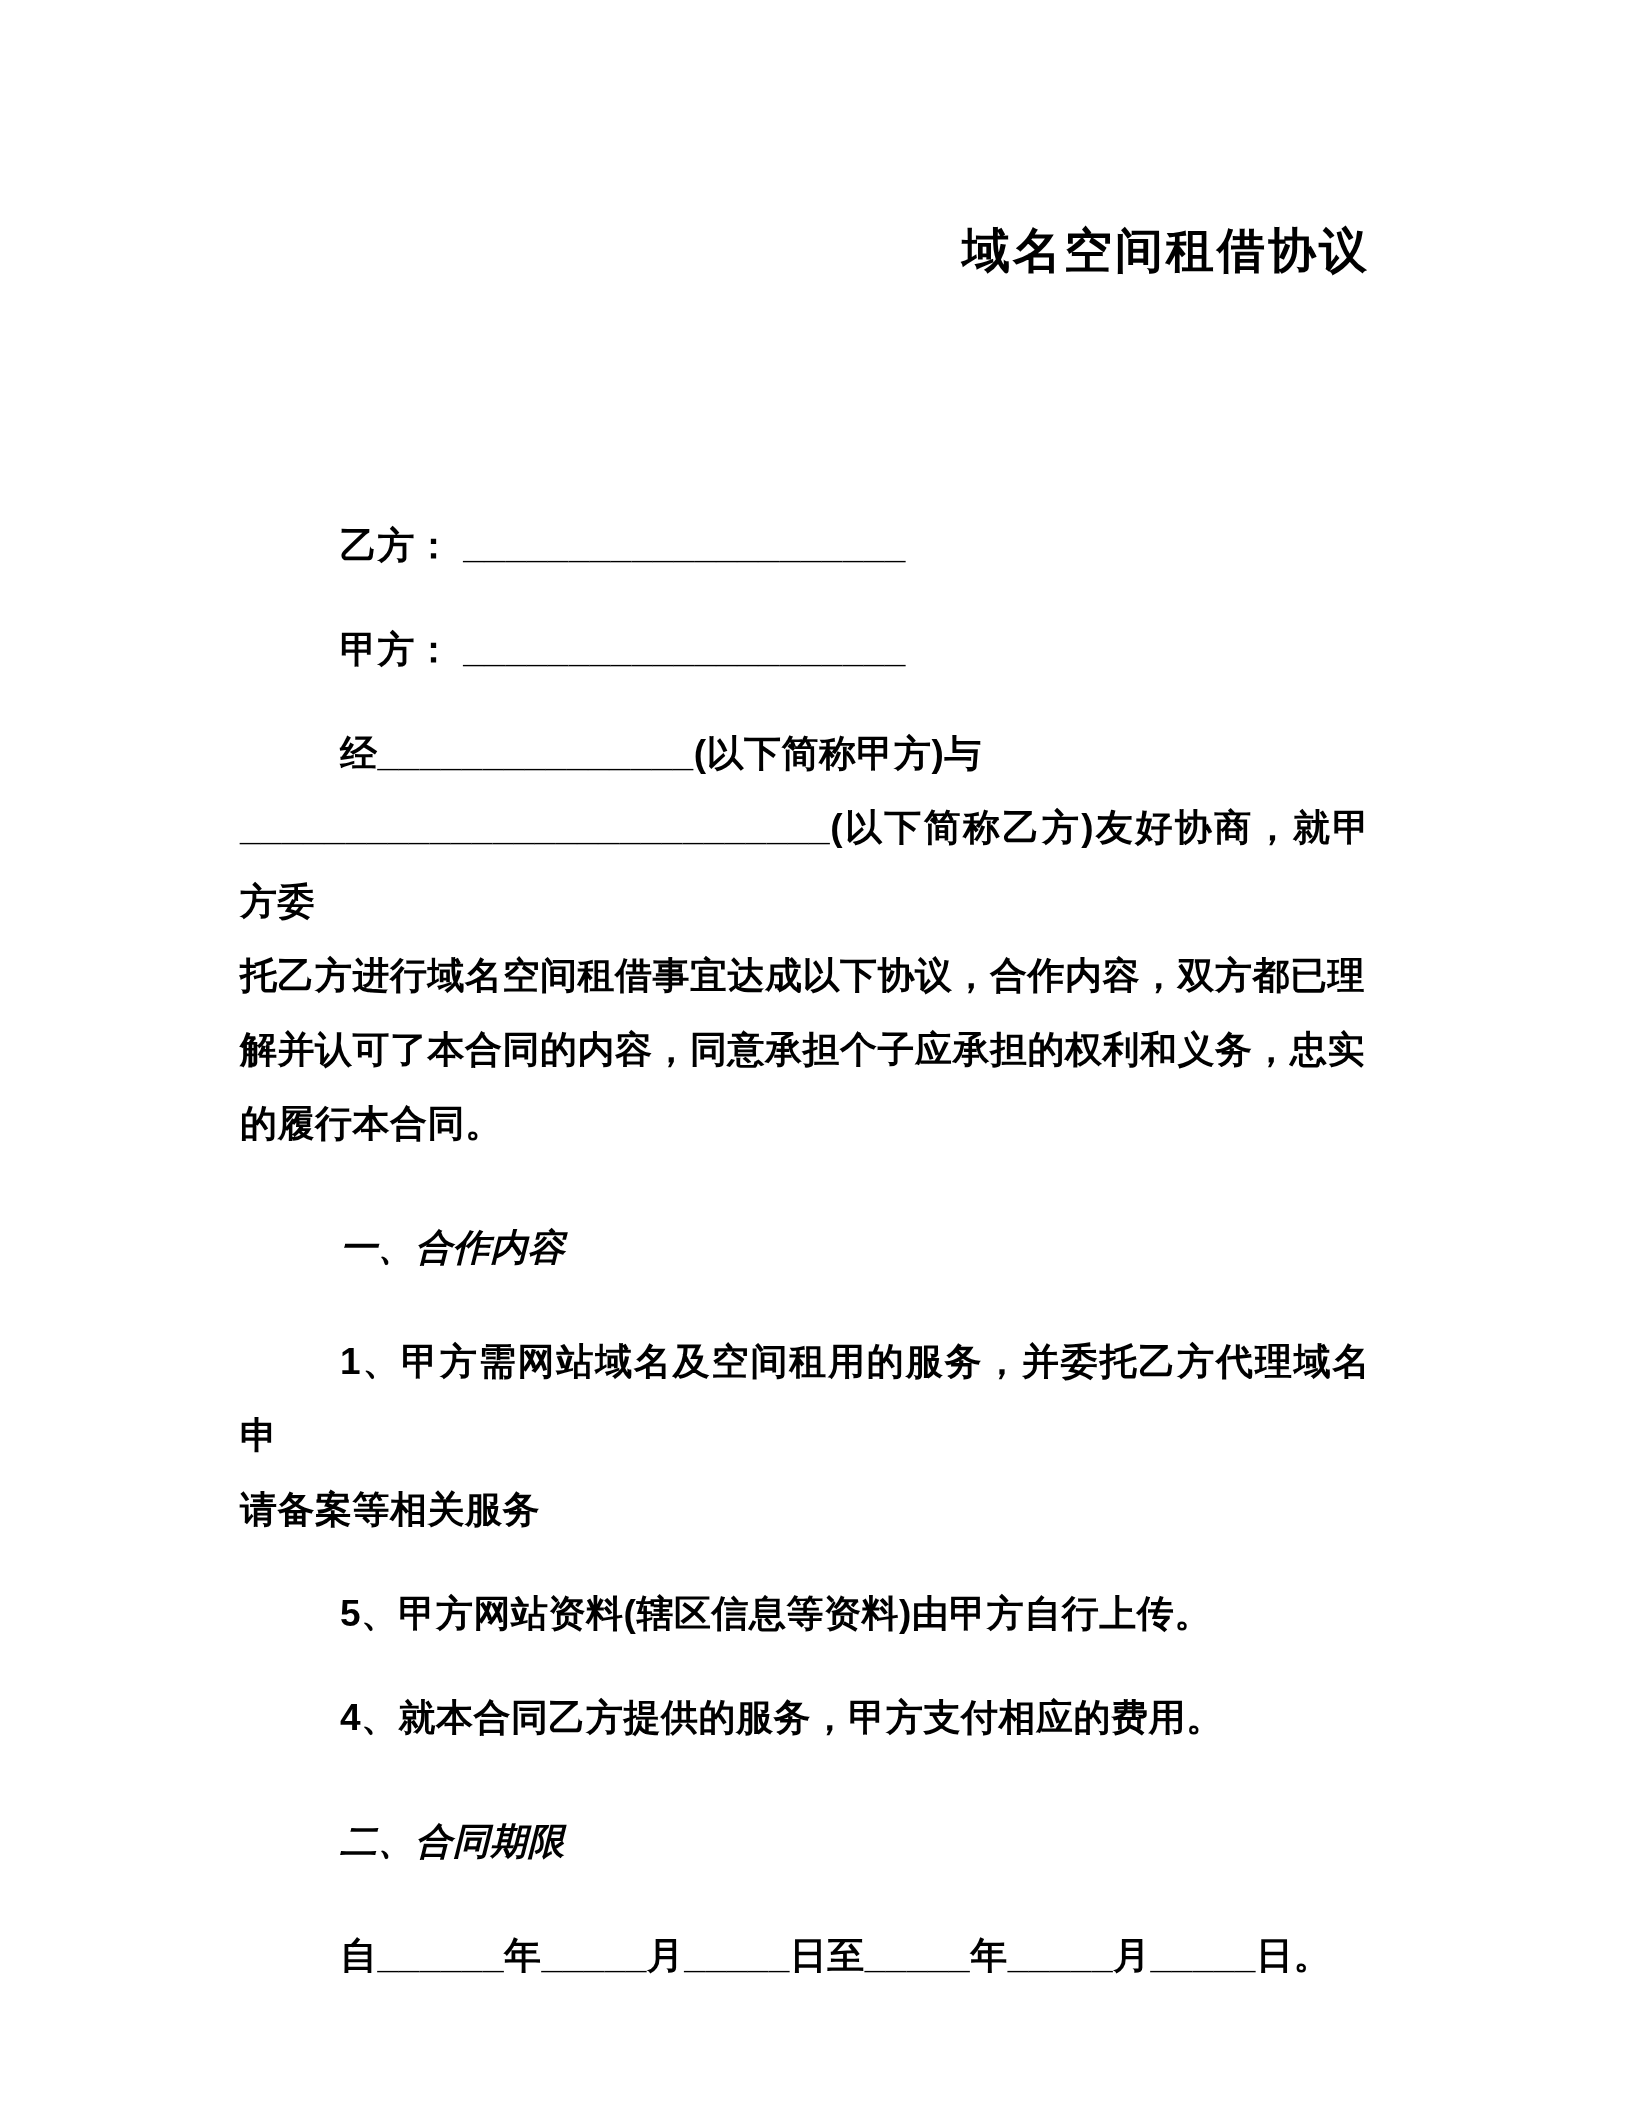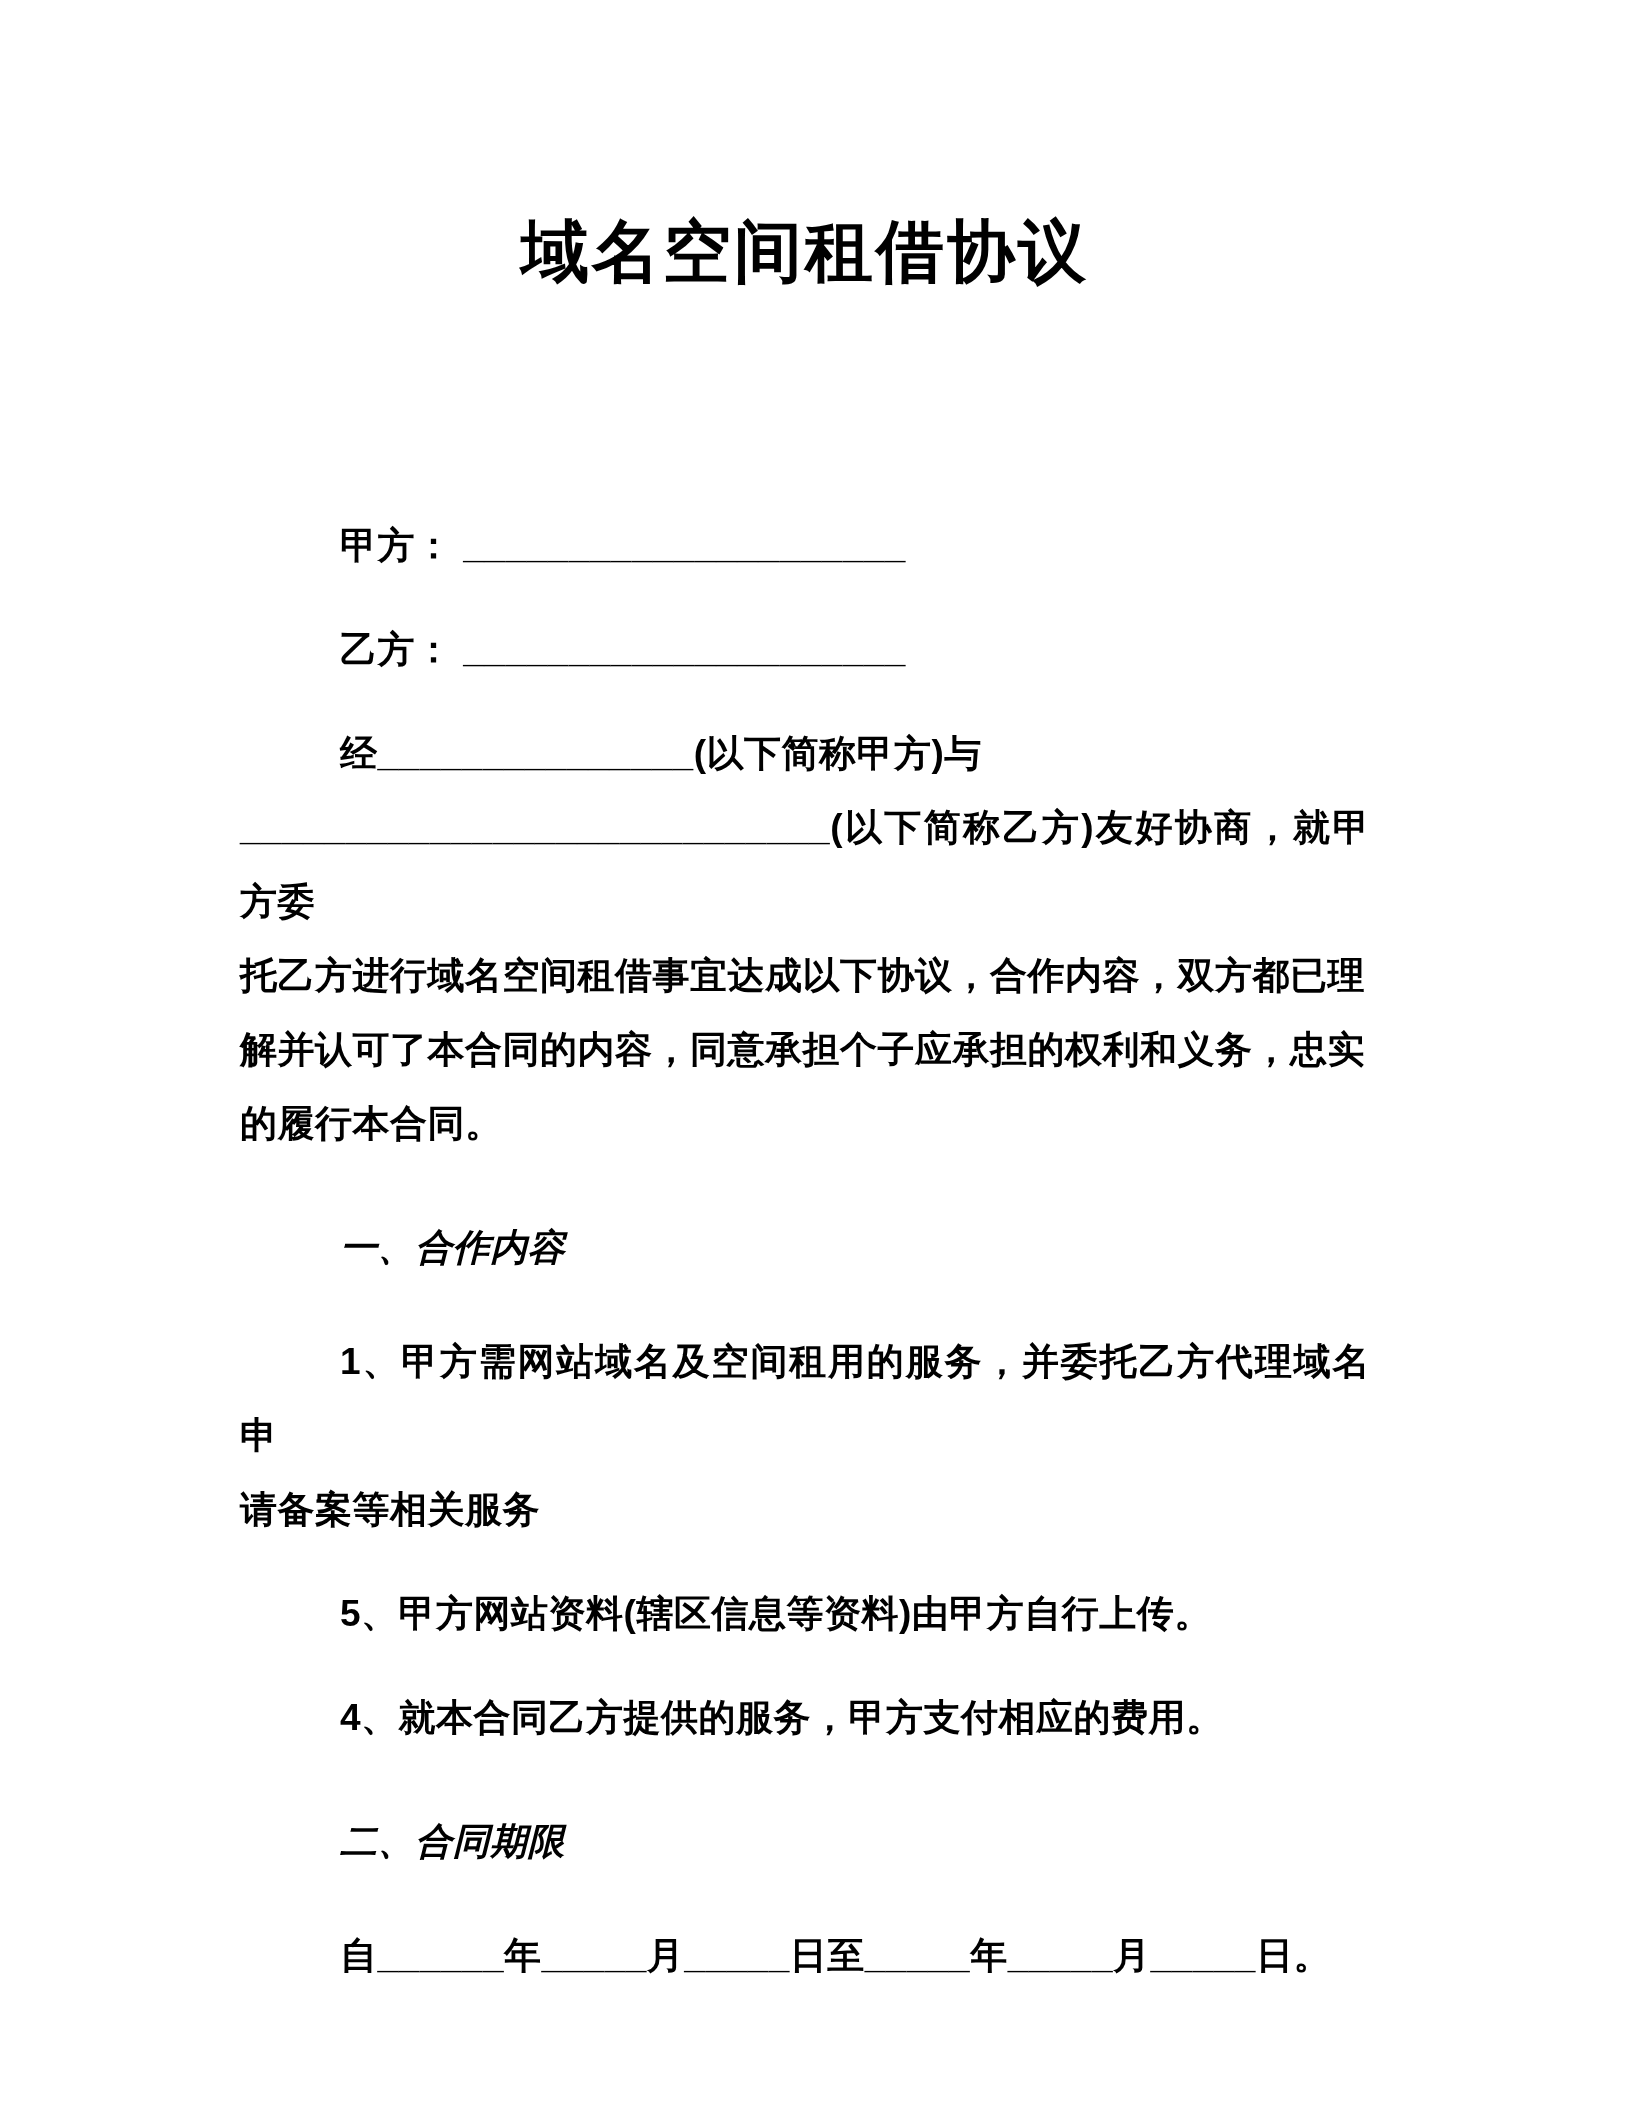--- a/index.html
+++ b/index.html
@@ -17,24 +17,24 @@
     overflow: hidden;
   }
   .content {
     position: absolute;
     left: 240px;
     top: 0;
     width: 1130px;
   }
   .doc-title {
     margin: 215px 0 222px 0;
-    font-size: 68px;
+    font-size: 48px;
     line-height: 72px;
     font-weight: 800;
-    text-align: center;
+    text-align: right;
     letter-spacing: 3px;
     white-space: nowrap;
   }
   .para {
     font-size: 37px;
     line-height: 74px;
     font-weight: 600;
     margin: 0 0 30px 0;
     white-space: pre-line;      
     text-align: justify;
@@ -50,23 +50,23 @@
   }
 </style>
 </head>
 <body>
 
 <div class="page">
   <div class="content">
 
     <h1 class="doc-title">域名空间租借协议</h1>
 
+    <p class="para indent">乙方： _____________________</p>
+
     <p class="para indent">甲方： _____________________</p>
-
-    <p class="para indent">乙方： _____________________</p>
 
     <p class="para indent">经_______________(以下简称甲方)与
 ____________________________(以下简称乙方)友好协商，就甲方委
 托乙方进行域名空间租借事宜达成以下协议，合作内容，双方都已理
 解并认可了本合同的内容，同意承担个子应承担的权利和义务，忠实
 的履行本合同。</p>
 
     <p class="para indent heading">一、合作内容</p>
 
     <p class="para indent">1、甲方需网站域名及空间租用的服务，并委托乙方代理域名申

